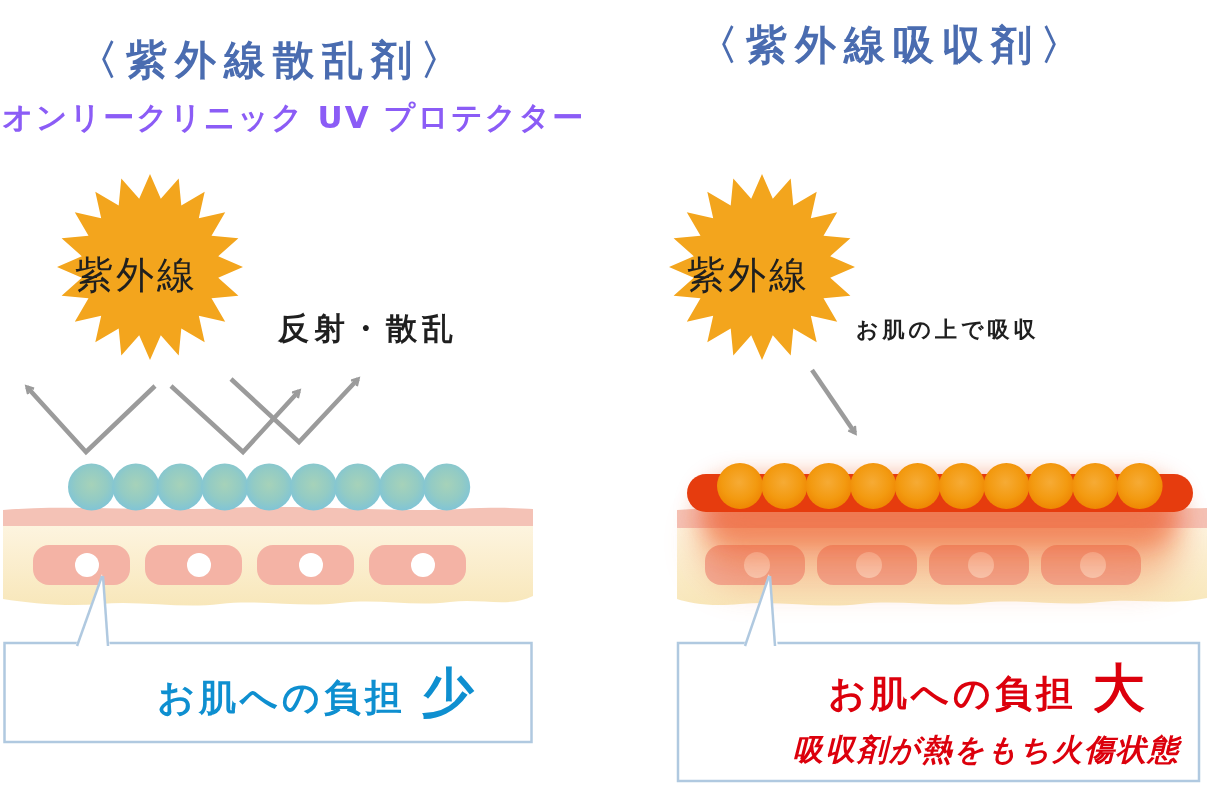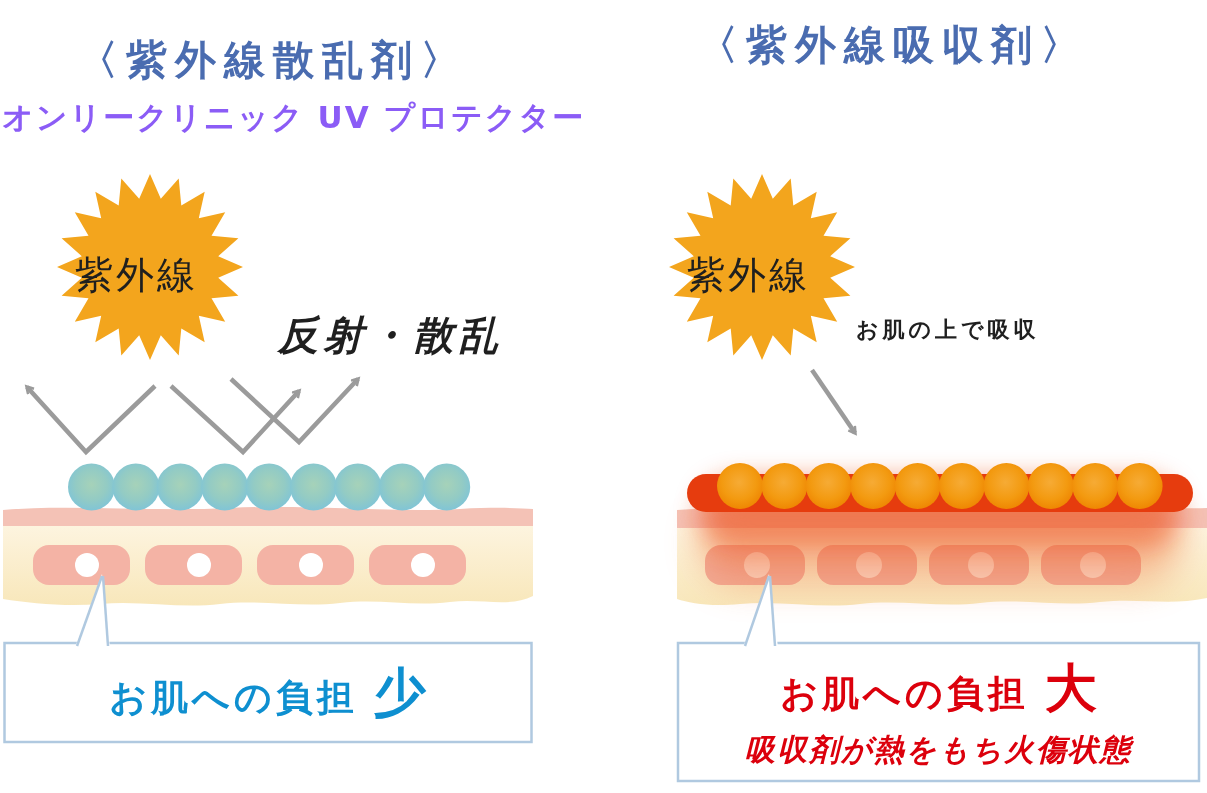--- a/index.html
+++ b/index.html
@@ -4,21 +4,21 @@
 <style>
   html,body{margin:0;padding:0;background:#ffffff;}
   body{font-family:"DejaVu Sans","Liberation Sans",sans-serif;}
   #canvas{position:relative;width:1207px;height:793px;background:#ffffff;overflow:hidden;}
   #art{position:absolute;left:0;top:0;}
   .txt{position:absolute;white-space:nowrap;color:#1f1f1f;}
   .title{font-size:41px;font-weight:bold;letter-spacing:8px;text-align:center;}
   .product{font-size:31px;font-weight:bold;letter-spacing:2px;}
   .sun-label{font-size:38px;letter-spacing:3px;text-align:left;font-weight:500;}
   .action{font-weight:bold;}
-  .burden-box{position:absolute;display:flex;align-items:center;justify-content:center;}
+  .burden-box{position:absolute;display:flex;align-items:center;justify-content:center;margin-left:48px;}
   .burden-line{display:flex;align-items:baseline;gap:16px;font-weight:bold;}
   .burden-label{font-size:37px;letter-spacing:4px;}
   .burden-level{font-size:52px;letter-spacing:0;}
   .burden-note{font-size:30px;font-weight:bold;letter-spacing:2px;text-align:center;font-style:italic;}
   .col{display:flex;flex-direction:column;align-items:center;justify-content:center;gap:6px;}
 </style>
 </head>
 <body>
 
 <div id="canvas">
@@ -141,21 +141,21 @@
   <div class="txt title" style="left: 23px; top: 8px; width: 500px; color: rgb(74, 108, 176); margin-top: 25px;">〈紫外線散乱剤〉</div>
 
   <div class="txt title" style="left: 643px; top: 18px; width: 500px; color: rgb(74, 108, 176);">〈紫外線吸収剤〉</div>
 
   <div class="txt product" style="left: 2px; top: 97px; color: #8b5cf6;">オンリークリニック UV プロテクター</div>
 
   <div class="txt sun-label" style="left: 75px; top: 250px; width: 150px; color: rgb(31, 31, 31);">紫外線</div>
 
   <div class="txt sun-label" style="left: 687px; top: 250px; width: 150px; color: rgb(31, 31, 31);">紫外線</div>
 
-  <div class="txt action" style="left: 278px; top: 308px; font-size: 40px; letter-spacing: 5px; color: rgb(31, 31, 31); font-style: italic;">反射・散乱</div>
+  <div class="txt action" style="left: 278px; top: 308px; font-size: 31px; letter-spacing: 5px; color: rgb(31, 31, 31);">反射・散乱</div>
 
   <div class="txt action" style="left: 856px; top: 315px; font-size: 22px; letter-spacing: 4px; color: rgb(31, 31, 31);">お肌の上で吸収</div>
 
   <div class="burden-box" style="left:4px;top:643px;width:527px;height:99px;">
     <div class="burden-line">
       <span class="burden-label" style="color: rgb(14, 143, 208);">お肌への負担</span>
       <span class="burden-level" style="color: rgb(14, 143, 208);">少</span>
     </div>
   </div>
 

